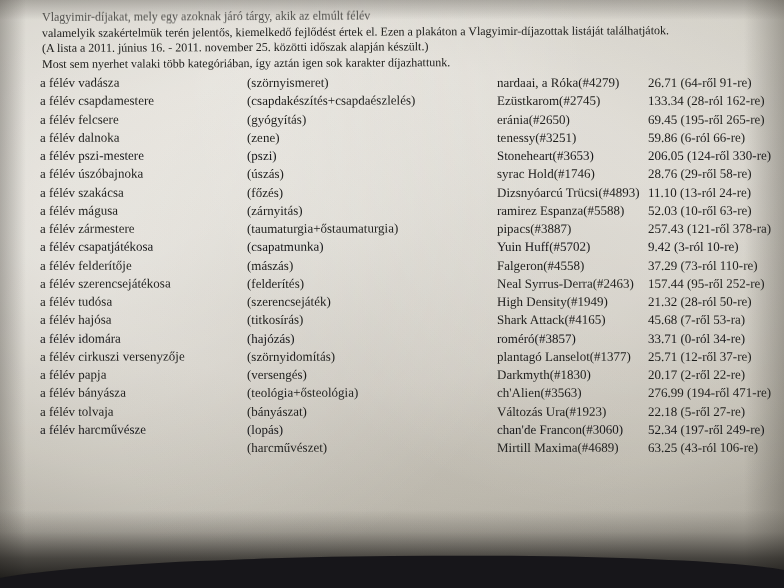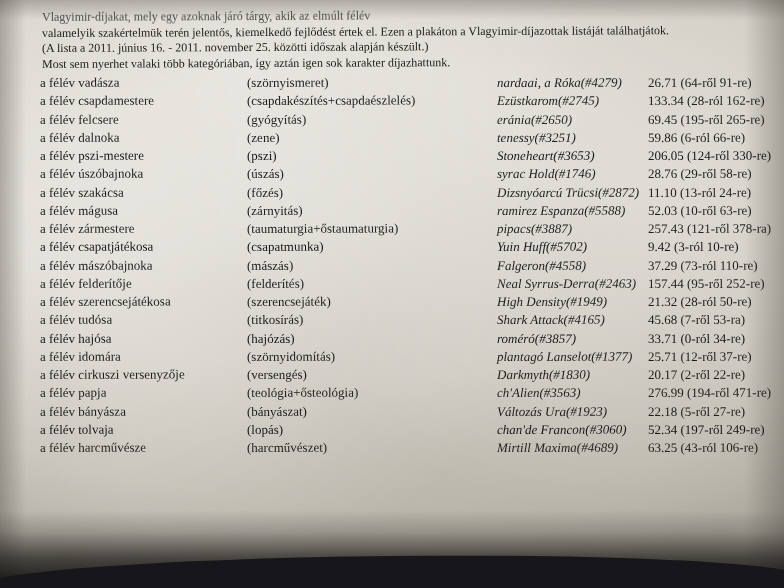--- a/index.html
+++ b/index.html
@@ -112,21 +112,21 @@
   }
   .col {
     position: absolute;
     color: #1d1d1b;
     font-size: 13px;
     line-height: 18.25px;
     white-space: nowrap;
   }
   .col-titles { left: 40px; top: 0; }
   .col-skills { left: 247px; top: 0; }
-  .col-names  { left: 497px; top: 0; font-style: italic; }
+  .col-names  { left: 497px; top: 0; }
   .col-stats  { left: 648px; top: 0; }
 
   .row {
     height: 18.25px;
     transform: rotate(-0.18deg);
     transform-origin: left center;
   }
   .col-names .row, .col-stats .row {
     transform: rotate(-0.1deg);
   }
@@ -160,21 +160,20 @@
         <div class="row">a félév vadásza</div>
         <div class="row">a félév csapdamestere</div>
         <div class="row">a félév felcsere</div>
         <div class="row">a félév dalnoka</div>
         <div class="row">a félév pszi-mestere</div>
         <div class="row">a félév úszóbajnoka</div>
         <div class="row">a félév szakácsa</div>
         <div class="row">a félév mágusa</div>
         <div class="row">a félév zármestere</div>
         <div class="row">a félév csapatjátékosa</div>
-        <div class="row">a félév mászóbajnoka</div>
         <div class="row">a félév felderítője</div>
         <div class="row">a félév szerencsejátékosa</div>
         <div class="row">a félév tudósa</div>
         <div class="row">a félév hajósa</div>
         <div class="row">a félév idomára</div>
         <div class="row">a félév cirkuszi versenyzője</div>
         <div class="row">a félév papja</div>
         <div class="row">a félév bányásza</div>
         <div class="row">a félév tolvaja</div>
         <div class="row">a félév harcművésze</div>
@@ -204,21 +203,21 @@
         <div class="row">(harcművészet)</div>
       </div>
 
       <div class="col col-names">
         <div class="row">nardaai, a Róka(#4279)</div>
         <div class="row">Ezüstkarom(#2745)</div>
         <div class="row">eránia(#2650)</div>
         <div class="row">tenessy(#3251)</div>
         <div class="row">Stoneheart(#3653)</div>
         <div class="row">syrac Hold(#1746)</div>
-        <div class="row">Dizsnyóarcú Trücsi(#2872)</div>
+        <div class="row">Dizsnyóarcú Trücsi(#4893)</div>
         <div class="row">ramirez Espanza(#5588)</div>
         <div class="row">pipacs(#3887)</div>
         <div class="row">Yuin Huff(#5702)</div>
         <div class="row">Falgeron(#4558)</div>
         <div class="row">Neal Syrrus-Derra(#2463)</div>
         <div class="row">High Density(#1949)</div>
         <div class="row">Shark Attack(#4165)</div>
         <div class="row">roméró(#3857)</div>
         <div class="row">plantagó Lanselot(#1377)</div>
         <div class="row">Darkmyth(#1830)</div>

